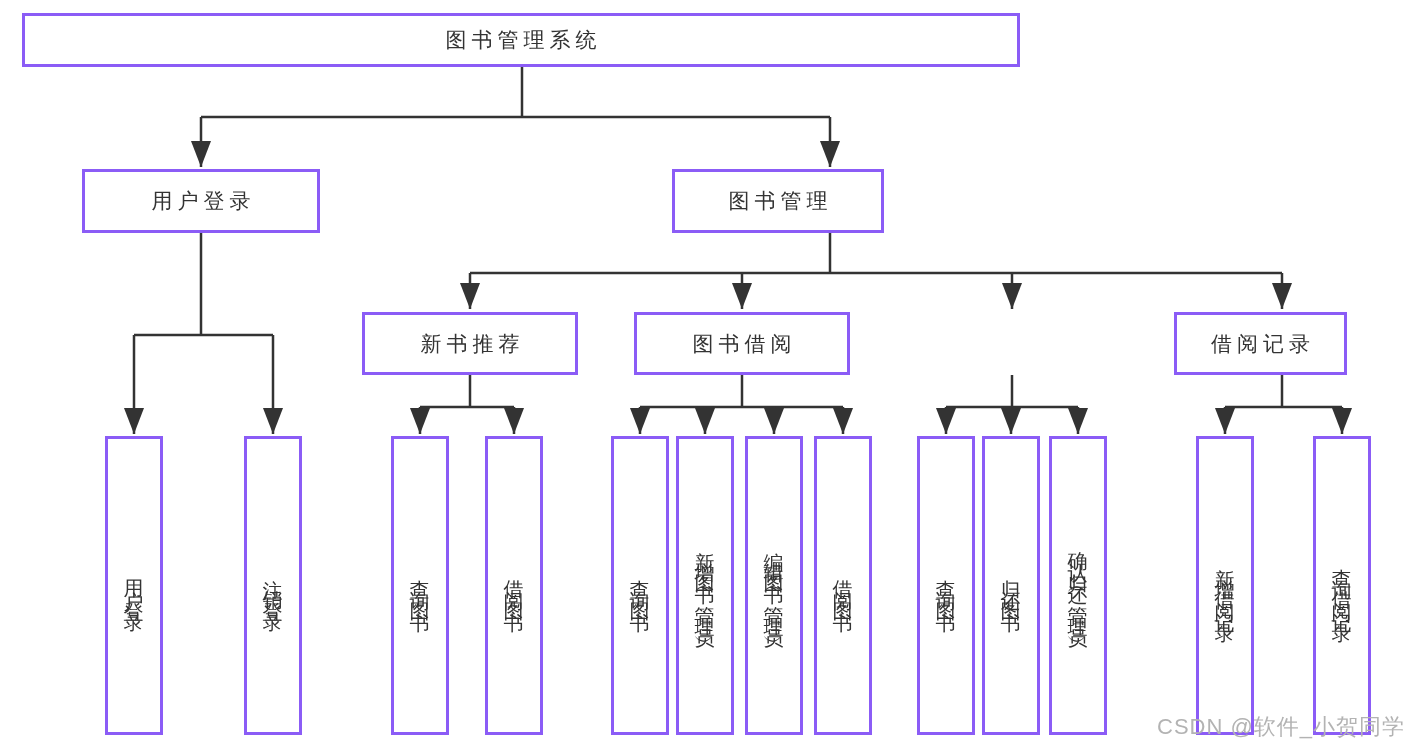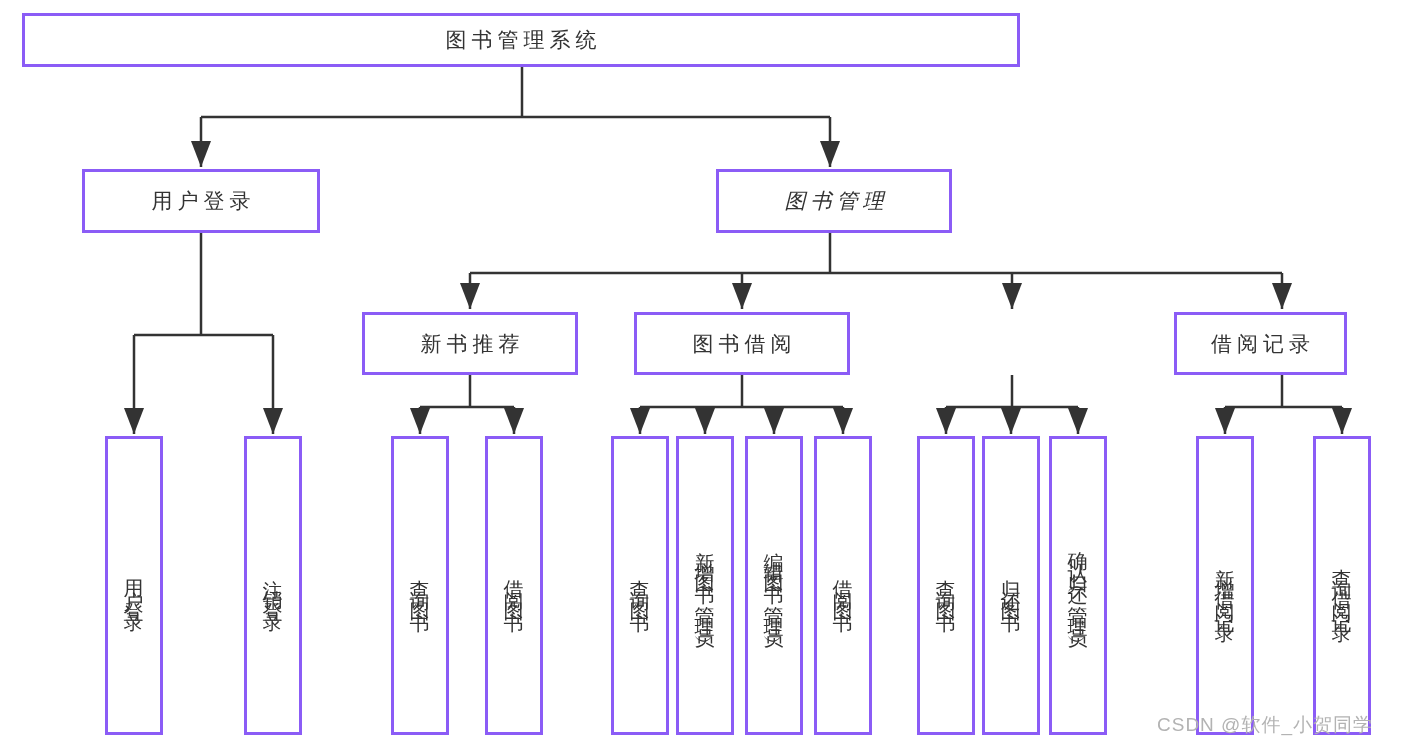--- a/index.html
+++ b/index.html
@@ -32,21 +32,21 @@
     writing-mode: vertical-rl;
     text-orientation: mixed;
     font-size: 20px;
     letter-spacing: 11px;
     line-height: 1;
   }
   .watermark {
     position: absolute;
     left: 1157px;
     top: 712px;
-    font-size: 19px;
+    font-size: 22px;
     letter-spacing: 1px;
     color: #b3b3b3;
     white-space: nowrap;
     z-index: 5;
   }
 </style>
 </head>
 <body>
 
 <div class="canvas">
@@ -94,21 +94,21 @@
       <path d="M1011 407 V434" marker-end="url(#arrowhead)"></path>
       <path d="M1078 407 V434" marker-end="url(#arrowhead)"></path>
       <path d="M1225 407 V434" marker-end="url(#arrowhead)"></path>
       <path d="M1342 407 V434" marker-end="url(#arrowhead)"></path>
     </g>
   </svg>
 
   <div class="box hbox" style="left:22px; top:13px; width:998px; height:54px;">图书管理系统</div>
 
   <div class="box hbox" style="left:82px; top:169px; width:238px; height:64px;">用户登录</div>
-  <div class="box hbox" style="left:716px; top:169px; width:236px; height:64px;font-style:italic;">图书管理</div>
+  <div class="box hbox" style="left:672px; top:169px; width:212px; height:64px;">图书管理</div>
 
   <div class="box hbox" style="left:634px; top:312px; width:216px; height:63px;">图书借阅</div>
   <div class="box hbox" style="left:362px; top:312px; width:216px; height:63px;">新书推荐</div>
   <div class="box hbox" style="left:1174px; top:312px; width:173px; height:63px;">借阅记录</div>
 
   <div class="box vbox" style="left:105px; top:436px; width:58px; height:299px;">用户登录</div>
   <div class="box vbox" style="left:244px; top:436px; width:58px; height:299px;">注销登录</div>
 
   <div class="box vbox" style="left:391px; top:436px; width:58px; height:299px;">查询图书</div>
   <div class="box vbox" style="left:485px; top:436px; width:58px; height:299px;">借阅图书</div>

